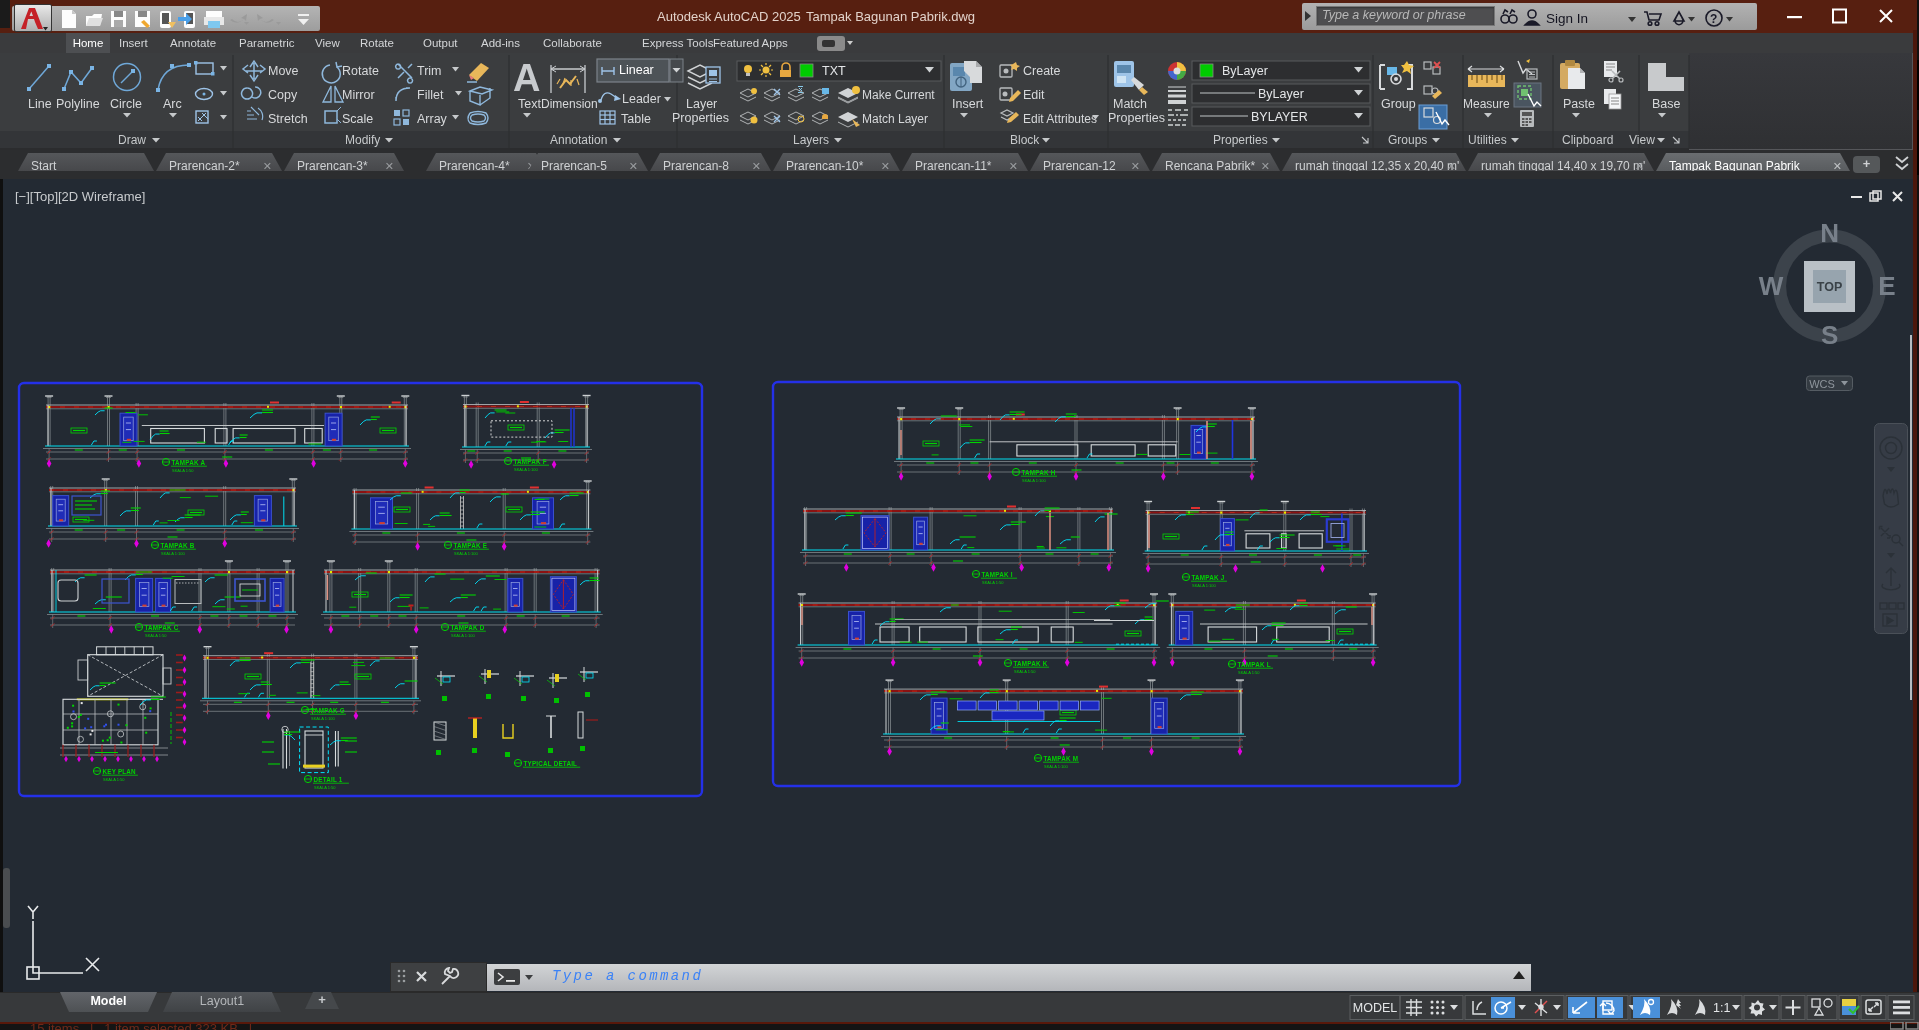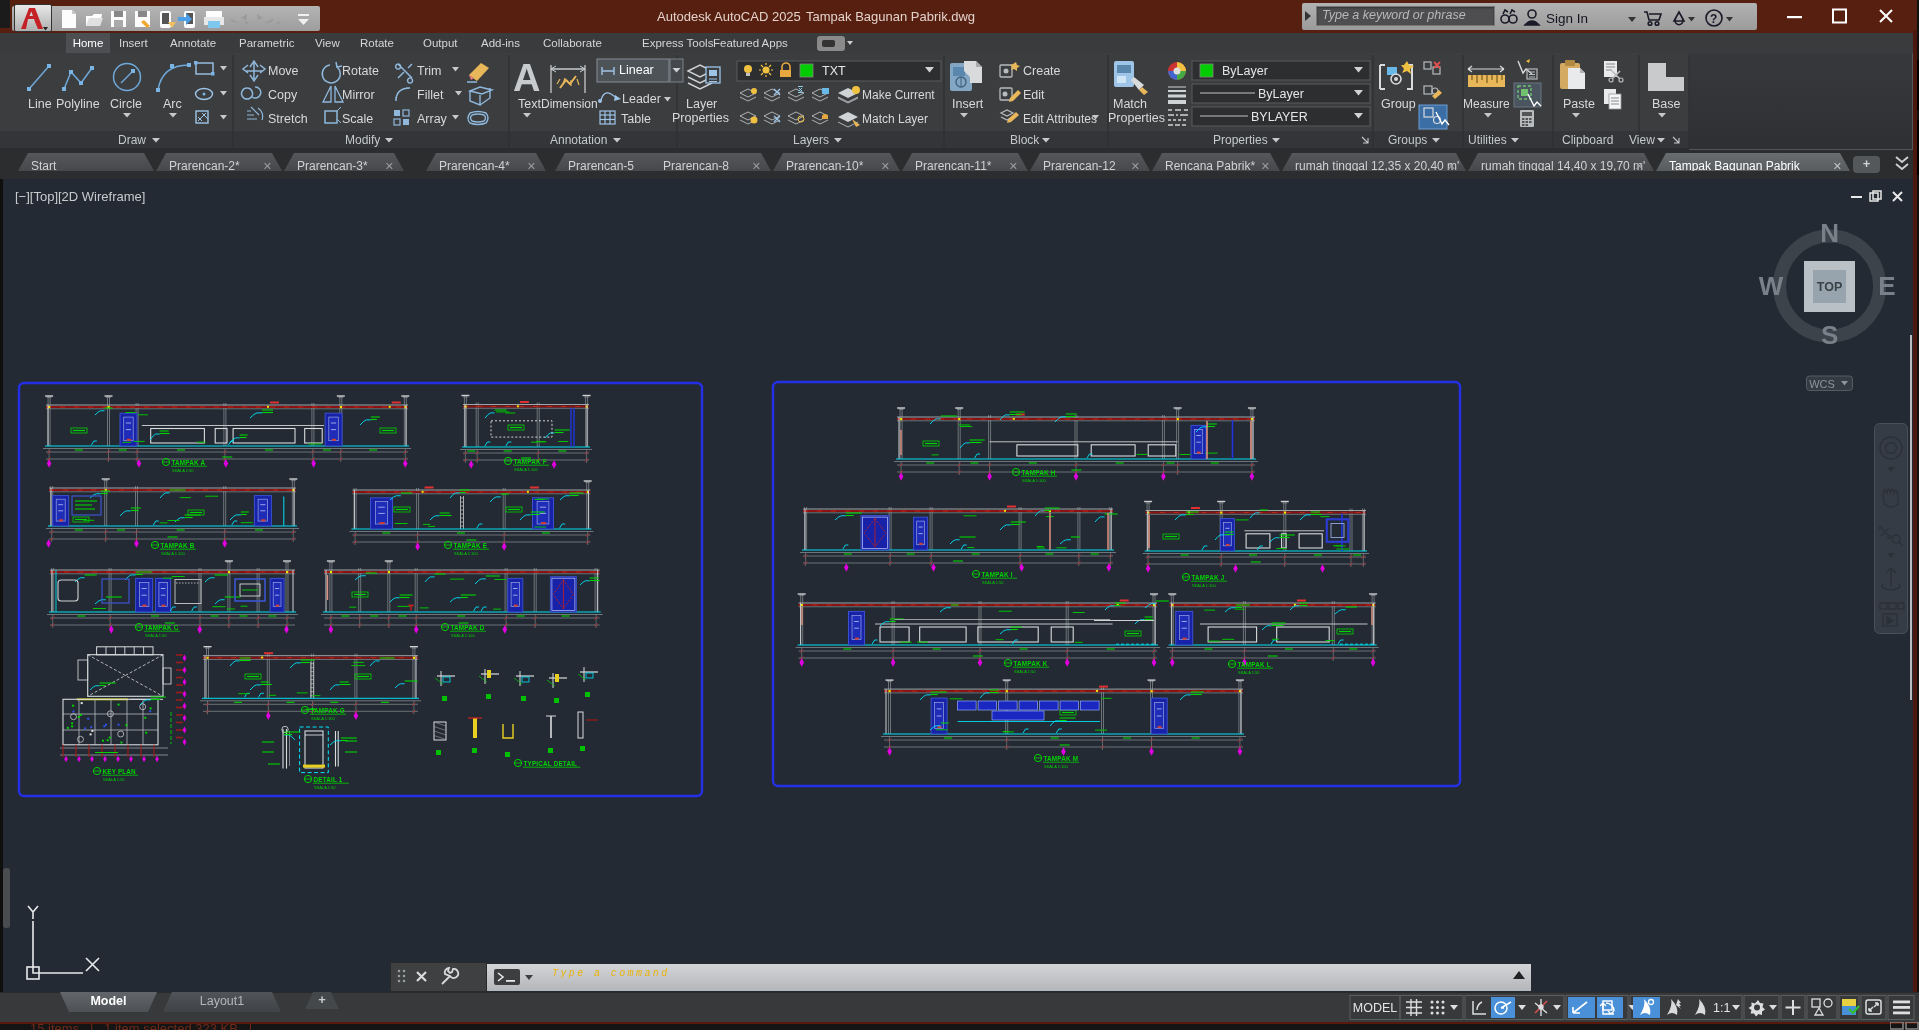--- a/index.html
+++ b/index.html
@@ -502,21 +502,21 @@
 <text x="1652" y="55">Base</text>
       <path d="M1658 60 l8 0 l-4 4.5 z" fill="#c6c9cb"></path>
 </g>
 </svg>
 
 <div class="abs" id="doctabs"></div>
 <div class="abs dtab" style="left:18px;width:136px">Start</div>
 <div class="abs dtab" style="left:156px;width:126px">Prarencan-2*<span style="position:absolute;right:10px;top:0;color:#9a9da0;font-size:11px">✕</span></div>
 <div class="abs dtab" style="left:284px;width:120px">Prarencan-3*<span style="position:absolute;right:10px;top:0;color:#9a9da0;font-size:11px">✕</span></div>
 <div class="abs dtab" style="left:426px;width:120px">Prarencan-4*<span style="position:absolute;right:10px;top:0;color:#9a9da0;font-size:11px">✕</span></div>
-<div class="abs dtab" style="left:555px;width:120px">Prarencan-5<span style="position:absolute;right:10px;top:0;color:#9a9da0;font-size:11px">✕</span></div>
+<div class="abs dtab" style="left:528px;width:120px">Prarencan-5<span style="position:absolute;right:10px;top:0;color:#9a9da0;font-size:11px">✕</span></div>
 <div class="abs dtab" style="left:650px;width:121px">Prarencan-8<span style="position:absolute;right:10px;top:0;color:#9a9da0;font-size:11px">✕</span></div>
 <div class="abs dtab" style="left:773px;width:127px">Prarencan-10*<span style="position:absolute;right:10px;top:0;color:#9a9da0;font-size:11px">✕</span></div>
 <div class="abs dtab" style="left:902px;width:126px">Prarencan-11*<span style="position:absolute;right:10px;top:0;color:#9a9da0;font-size:11px">✕</span></div>
 <div class="abs dtab" style="left:1030px;width:120px">Prarencan-12<span style="position:absolute;right:10px;top:0;color:#9a9da0;font-size:11px">✕</span></div>
 <div class="abs dtab" style="left:1152px;width:128px">Rencana Pabrik*<span style="position:absolute;right:10px;top:0;color:#9a9da0;font-size:11px">✕</span></div>
 <div class="abs dtab" style="left:1282px;width:184px">rumah tinggal 12,35 x 20,40 m'<span style="position:absolute;right:10px;top:0;color:#9a9da0;font-size:11px">✕</span></div>
 <div class="abs dtab" style="left:1468px;width:186px">rumah tinggal 14,40 x 19,70 m'<span style="position:absolute;right:10px;top:0;color:#9a9da0;font-size:11px">✕</span></div>
 <div class="abs dtab" style="left:1656px;width:194px;background:linear-gradient(#6a6d70,#595c5f);color:#fff;border-color:#888">Tampak Bagunan Pabrik<span style="position:absolute;right:8px;top:0;color:#c0c3c5;font-size:11px">✕</span></div>
 <div class="abs" style="left:1853px;top:156px;width:27px;height:17px;background:#55585a;border-radius:4px;color:#cfd1d3;text-align:center;line-height:16px;font-size:13px;font-weight:bold">+</div>
 <svg class="abs" style="left:1893px;top:154px" width="18" height="20">
@@ -2042,21 +2042,21 @@
   <path d="M51 21 l8 -8 m0 0 a4.5 4.5 0 1 0 3 -7 l-1 3 l-2 1 l-2 -2 l1 -3 a4.5 4.5 0 0 0 -4 6 z" stroke="#d8dadc" stroke-width="1.8" fill="none"></path>
  </svg>
 </div>
 <div class="abs" style="left:487px;top:963.5px;width:1044px;height:27.5px;background:linear-gradient(#d2d4d6,#b4b6ba)"></div>
 <svg class="abs" style="left:494px;top:968px" width="46" height="18">
  <rect x="0" y="1" width="26" height="16" rx="2" fill="#3c3e40"></rect>
  <path d="M4 5 l5 4 l-5 4" stroke="#e8e8e8" stroke-width="1.6" fill="none"></path>
     <rect x="12" y="12" width="9" height="1.8" fill="#e8e8e8"></rect>
  <path d="M31 7 l8 0 l-4 5 z" fill="#3c3e40"></path>
 </svg>
-<div class="abs" style="left:552px;top:968px;color:#eab308;font-size:10px;font-style:italic;font-family:'Liberation Mono',monospace;letter-spacing:2.4px">Type a command</div>
+<div class="abs" style="left:552px;top:968px;color:#3b82f6;font-size:14px;font-style:italic;font-family:'Liberation Mono',monospace;letter-spacing:2.4px">Type a command</div>
 <div class="abs" style="left:1513px;top:971px;width:0;height:0;border-left:6px solid transparent;border-right:6px solid transparent;border-bottom:8px solid #222"></div>
 
 <div class="abs" style="left:0;top:992px;width:1919px;height:30px;background:#37393b;border-top:1px solid #2a2a2a"></div>
 <div class="abs" style="left:60px;top:992px;width:97px;height:20px;background:linear-gradient(#62656a,#4e5154);clip-path:polygon(0 0,100% 0,calc(100% - 9px) 100%,9px 100%);color:#fff;font-weight:bold;font-size:12.5px;text-align:center;line-height:19px">Model</div>
 <div class="abs" style="left:163px;top:992px;width:118px;height:20px;background:linear-gradient(#515458,#404346);clip-path:polygon(9px 0,calc(100% - 9px) 0,100% 100%,0 100%);color:#b4b7ba;font-size:12.5px;text-align:center;line-height:19px">Layout1</div>
 <div class="abs" style="left:305px;top:992px;width:34px;height:17px;background:#45484b;clip-path:polygon(8px 0,calc(100% - 8px) 0,100% 100%,0 100%);color:#c8cbce;font-size:13px;font-weight:bold;text-align:center;line-height:16px">+</div>
 <svg class="abs" style="left:1345px;top:995px" width="574" height="26" viewBox="0 0 574 26">
 <g stroke="#5c5f61" fill="none" stroke-width="1">
 <rect x="5" y="0.5" width="50" height="24"></rect>
 <rect x="55" y="0.5" width="63" height="24"></rect>

